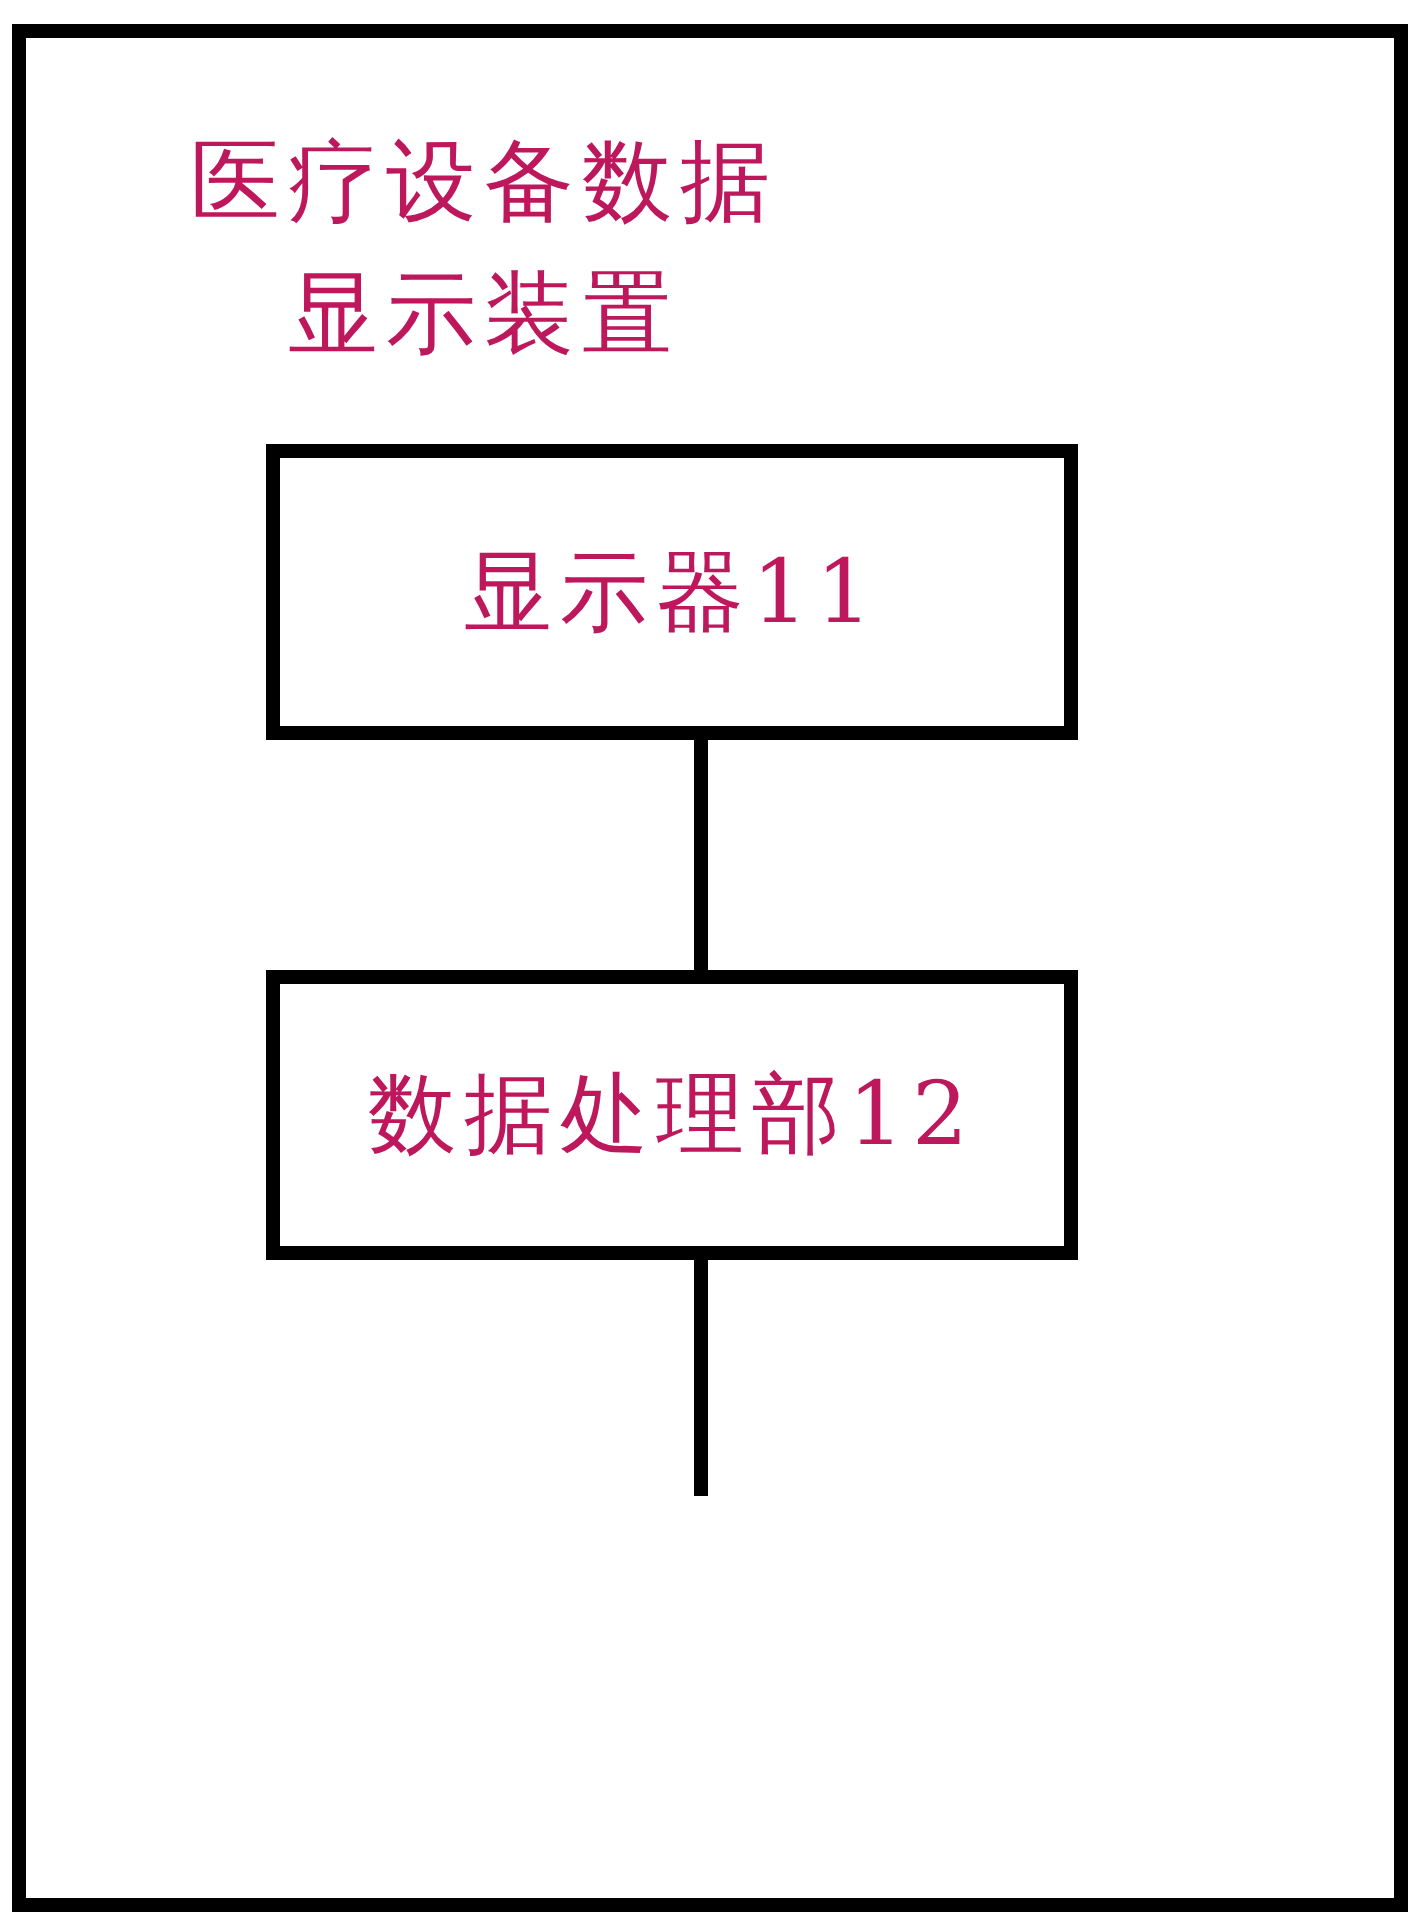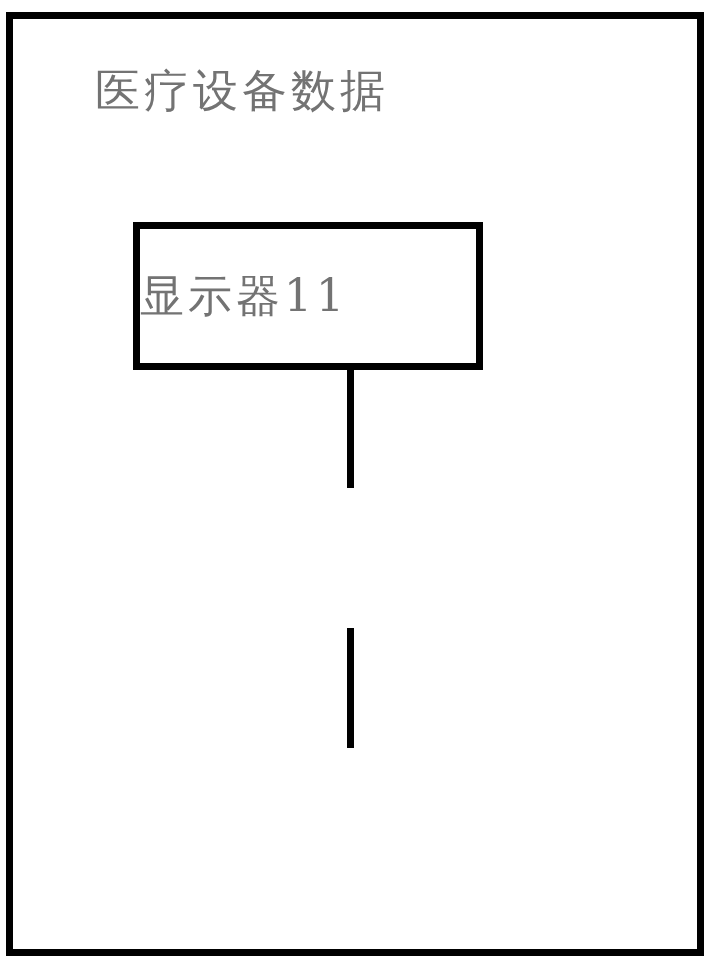--- a/index.html
+++ b/index.html
@@ -6,21 +6,21 @@
     margin: 0;
     padding: 0;
     background: #ffffff;
   }
   #canvas {
     position: relative;
     width: 711px;
     height: 965px;
     background: #ffffff;
     font-family: "DejaVu Serif", "Liberation Serif", serif;
-    color: #737373;
+    color: #be185d;
     overflow: hidden;
   }
   .outer-frame {
     position: absolute;
     left: 6px;
     top: 12px;
     width: 698px;
     height: 944px;
     border: 7px solid #000000;
     box-sizing: border-box;
@@ -33,27 +33,27 @@
     width: 312px;
     text-align: center;
     font-size: 45px;
     line-height: 66px;
     letter-spacing: 4px;
     white-space: nowrap;
   }
   .block {
     position: absolute;
     left: 133px;
-    width: 350px;
+    width: 406px;
     border: 7px solid #000000;
     box-sizing: border-box;
     background: #ffffff;
     display: flex;
     align-items: center;
-    justify-content: flex-start;
+    justify-content: center;
     font-size: 44px;
     letter-spacing: 4px;
     white-space: nowrap;
   }
   #block-display   { top: 222px; height: 148px; }
   #block-processor { top: 485px; height: 145px; }
   #block-monitor   { top: 745px; height: 145px; }
   .connector {
     position: absolute;
     left: 347px;
@@ -65,25 +65,29 @@
 </style>
 </head>
 <body>
 
 <div id="canvas">
 
   <div class="outer-frame"></div>
 
   <div class="diagram-title">
     <div>医疗设备数据</div>
+    <div>显示装置</div>
   </div>
 
   <div id="block-display" class="block">
     <span>显示器11</span>
   </div>
 
   <div id="connector-1" class="connector"></div>
 
+  <div id="block-processor" class="block">
+    <span>数据处理部12</span>
+  </div>
 
   <div id="connector-2" class="connector"></div>
 
 
 </div>
 
 </body></html>

